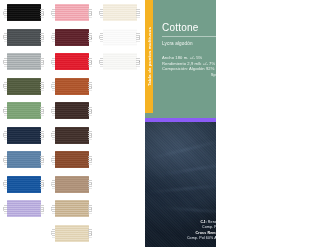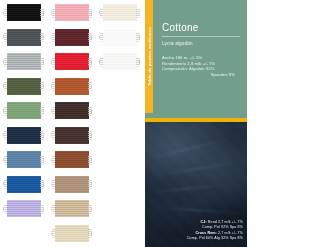--- a/index.html
+++ b/index.html
@@ -3,21 +3,21 @@
 <meta charset="utf-8">
 <style>
   html,body{margin:0;padding:0;}
   body{
     width:247px;height:247px;
     background:#ffffff;
     font-family:"Liberation Sans", sans-serif;
     overflow:hidden;
     position:relative;
   }
-  #page{position:relative;width:247px;height:247px;overflow:hidden;background:#eab308;}
+  #page{position:relative;width:216px;height:247px;overflow:hidden;background:#8b5cf6;}
 
   
   .swatch-panel{
     position:absolute;left:0;top:0;width:145px;height:247px;
     background:#ffffff;
   }
   .swatch-col{position:absolute;top:0;width:48px;height:247px;}
   .col-1{left:0;}
   .col-2{left:48px;}
   .col-3{left:96px;}

